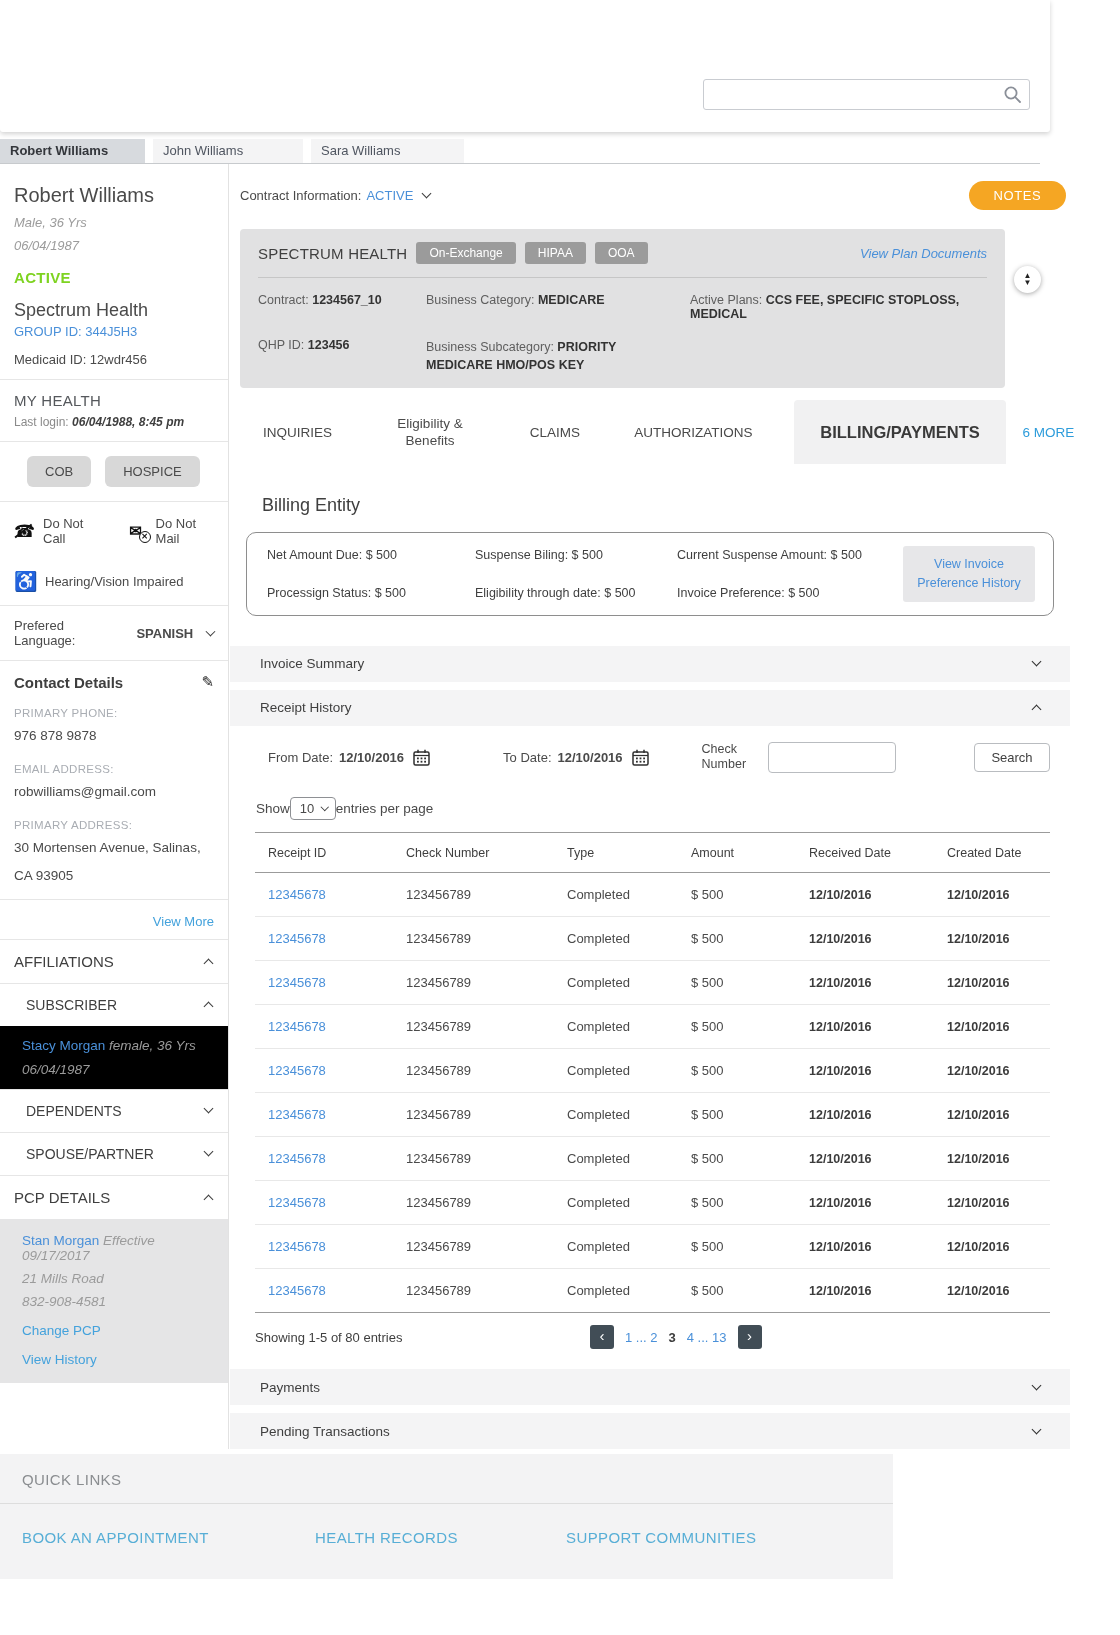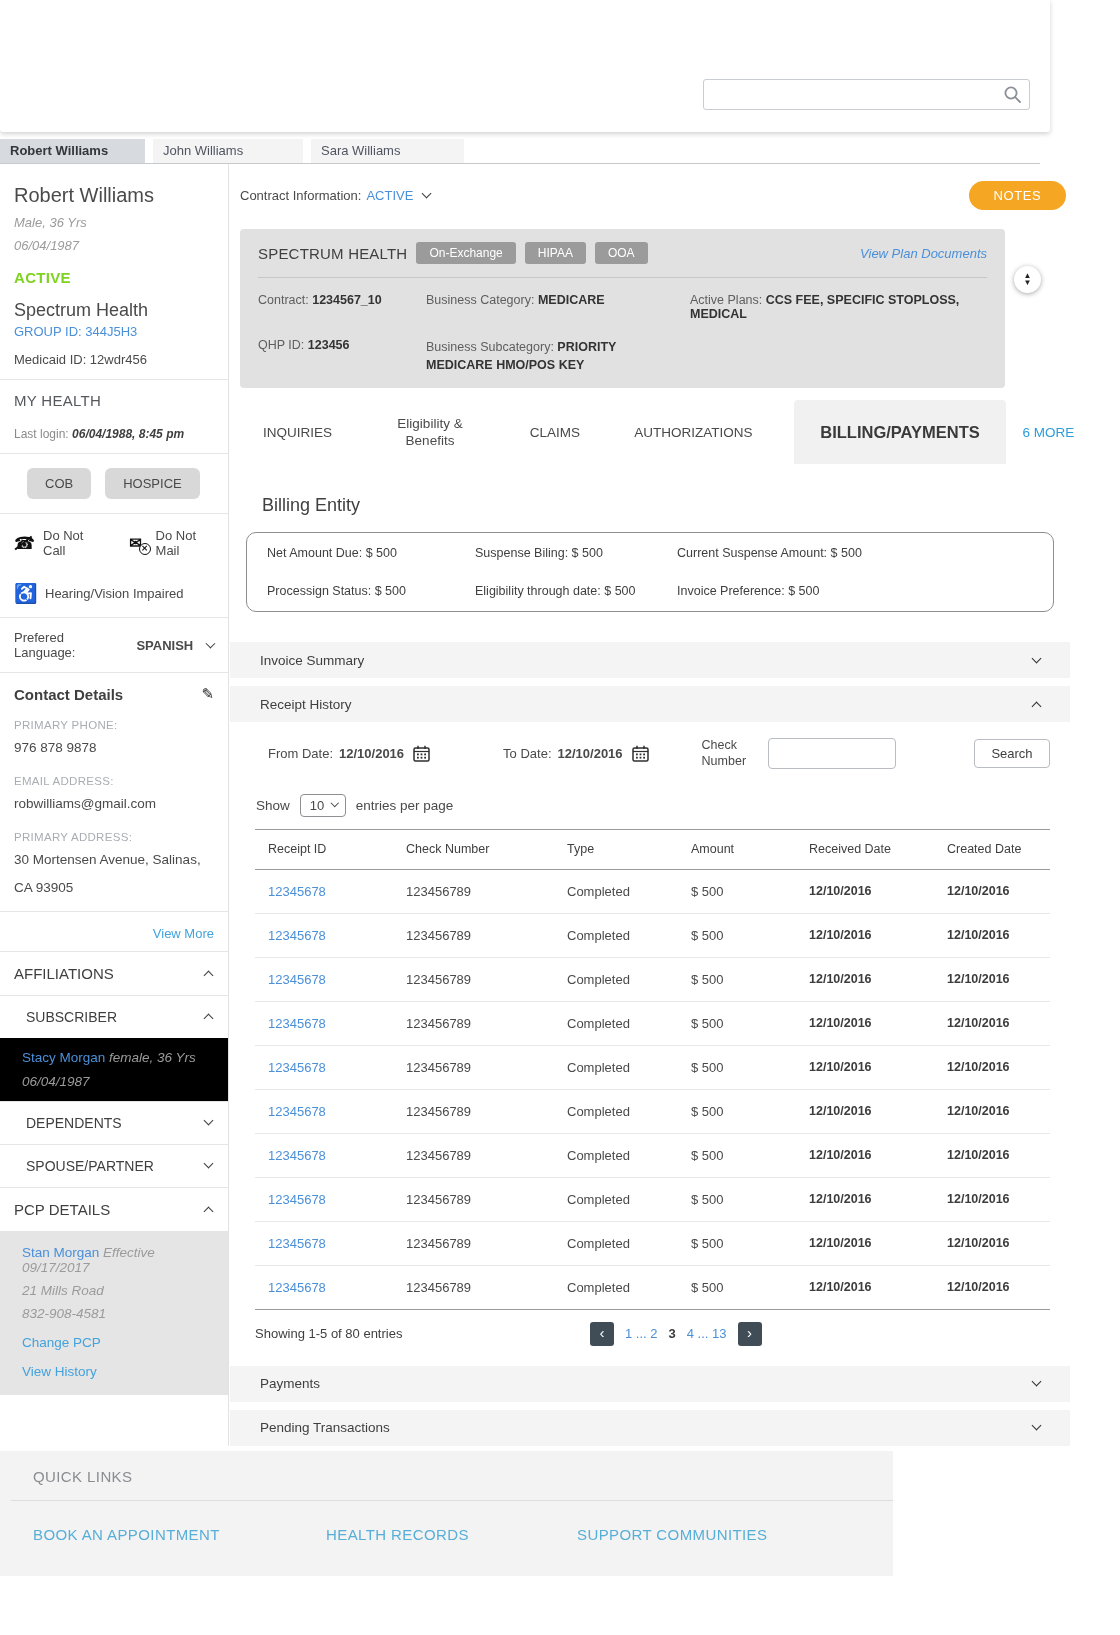--- a/index.html
+++ b/index.html
@@ -26,21 +26,21 @@
   
   .sb-pad { padding:0 14px; }
   .sb-div { border-top:1px solid #e6e6e6; margin:12px 0; }
   .sb-name { font-size:20px; color:#4a4a4a; margin-top:8px; }
   .sb-ital { font-style:italic; color:#9b9b9b; font-size:13px; margin-top:8px; }
   .sb-active { color:#7ed321; font-weight:bold; font-size:15px; margin-top:16px; letter-spacing:.3px; }
   .sb-plan { font-size:18px; margin-top:14px; }
   .sb-groupid { color:#4a90d9; font-size:13px; margin-top:3px; cursor:pointer; }
   .sb-medicaid { font-size:13px; margin-top:13px; }
   .sb-myhealth { font-size:15px; color:#55585c; letter-spacing:.3px; }
-  .sb-lastlogin { font-size:12px; color:#8a8a8a; margin-top:18px; }
+  .sb-lastlogin { font-size:12px; color:#8a8a8a; margin-top:6px; }
   .sb-lastlogin b { color:#3f3f3f; font-style:italic; }
   .sb-btnrow { display:flex; gap:14px; padding:2px 14px 2px 27px; }
   .sb-btn { background:#d8d8d8; border:none; border-radius:6px; padding:8px 18px; font-size:13px; color:#4a4a4a; font-family:inherit; cursor:pointer; }
   .flagrow { display:flex; align-items:center; gap:10px; margin-top:14px; }
   .flagrow .pair { display:flex; align-items:center; gap:9px; }
   .pair + .pair { margin-left:22px; }
   .icon-dnc { position:relative; font-size:17px; color:#111; width:20px; display:inline-block; }
   .icon-dnc::after { content:""; position:absolute; left:-1px; top:9px; width:21px; height:2.4px; background:#111; transform:rotate(-38deg); }
   .icon-dnm { position:relative; font-size:15px; color:#111; width:20px; display:inline-block; font-weight:bold; }
   .icon-dnm::after { content:"✕"; position:absolute; right:-4px; bottom:-3px; font-size:8px; background:#fff; border-radius:50%; border:1px solid #111; width:10px; height:10px; line-height:9px; text-align:center; }
@@ -108,40 +108,40 @@
 
   
   .rh-filters { display:flex; align-items:center; margin:16px 0 0 38px; }
   .fdate { display:flex; align-items:center; gap:6px; font-size:13px; }
   .fdate b { font-size:13px; }
   .cal { margin-left:3px; cursor:pointer; }
   .gap1 { width:73px; } .gap2 { width:53px; }
   .check-lbl { width:56px; font-size:12.5px; line-height:1.25; margin-right:10px; }
   .check-input { width:128px; height:31px; border:1px solid #b9bcc0; border-radius:4px; font-family:inherit; font-size:13px; padding:0 8px; outline:none; }
   .search-btn { margin-left:auto; margin-right:70px; width:76px; height:29px; background:#fff; border:1px solid #b9bcc0; border-radius:4px; font-size:13px; color:#3f3f3f; font-family:inherit; cursor:pointer; }
-  .show-row { display:flex; align-items:center; gap:10px; margin:24px 16px 12px 26px; font-size:13.5px; }
+  .show-row { display:flex; align-items:center; gap:0; margin:24px 16px 12px 26px; font-size:13.5px; }
   .pg-select { display:flex; align-items:center; gap:8px; border:1px solid #8e9094; border-radius:4px; height:23px; padding:0 7px 0 9px; font-size:13px; cursor:pointer; }
   .pg-select .chev { width:5.5px; height:5.5px; }
 
   .rh-table { margin-left:25px; width:795px; padding-left:0; }
   .tline-strong { border-top:1px solid #9b9b9b; }
   .tline-light { border-top:1px solid #e8e8e8; }
   .trow { display:grid; grid-template-columns:138px 161px 124px 118px 138px auto; align-items:center; padding-left:13px; }
   .trow.head { height:39px; font-size:12.5px; color:#3f3f3f; }
   .trow.data { height:43px; font-size:13px; }
   .trow.data .rid { color:#4a90d9; cursor:pointer; }
   .trow.data .dt { color:#3c3c3c; font-weight:600; font-size:12.5px; }
   .rh-footer { position:relative; display:flex; align-items:center; height:48px; font-size:13px; color:#3f3f3f; }
   .pager { position:absolute; left:335px; display:flex; align-items:center; gap:11px; }
   .pgbtn { width:24px; height:24px; background:#414d56; color:#fff; border-radius:3px; text-align:center; line-height:22px; font-size:15px; cursor:pointer; }
   .pglink { color:#4a90d9; cursor:pointer; }
   .pgcur { color:#3c3c3c; font-weight:bold; }
 
   
-  .quick { background:#f3f3f4; width:893px; margin-top:5px; padding:17px 0 30px 11px; }
+  .quick { background:#f3f3f4; width:893px; margin-top:5px; padding:17px 0 30px 0; }
   .quick-title { color:#8a8d90; font-size:15px; letter-spacing:.4px; padding-left:22px; }
   .quick-div { border-top:1px solid #dddddd; margin-top:15px; }
   .quick-links { position:relative; height:20px; margin-top:25px; }
   .qlink { position:absolute; color:#57aed6; font-size:15px; letter-spacing:.4px; cursor:pointer; white-space:nowrap; }
   .qlink.q1{ left:22px; } .qlink.q2{ left:315px; } .qlink.q3{ left:566px; }
 </style>
 </head>
 <body>
 
 <div class="page">
@@ -318,20 +318,21 @@
       <div class="be-title">Billing Entity</div>
       <div class="be-box">
         <div class="be-grid">
           <div>Net Amount Due: $ 500</div>
           <div>Suspense Biling: $ 500</div>
           <div>Current Suspense Amount: $ 500</div>
           <div>Processign Status: $ 500</div>
           <div>Eligibility through date: $ 500</div>
           <div>Invoice Preference: $ 500</div>
         </div>
+        <button class="be-btn">View Invoice Preference History</button>
       </div>
 
       <div class="bar first">
         <span>Invoice Summary</span>
         <span class="chev down"></span>
       </div>
 
       <div class="bar">
         <span>Receipt History</span>
         <span class="chev up"></span>

